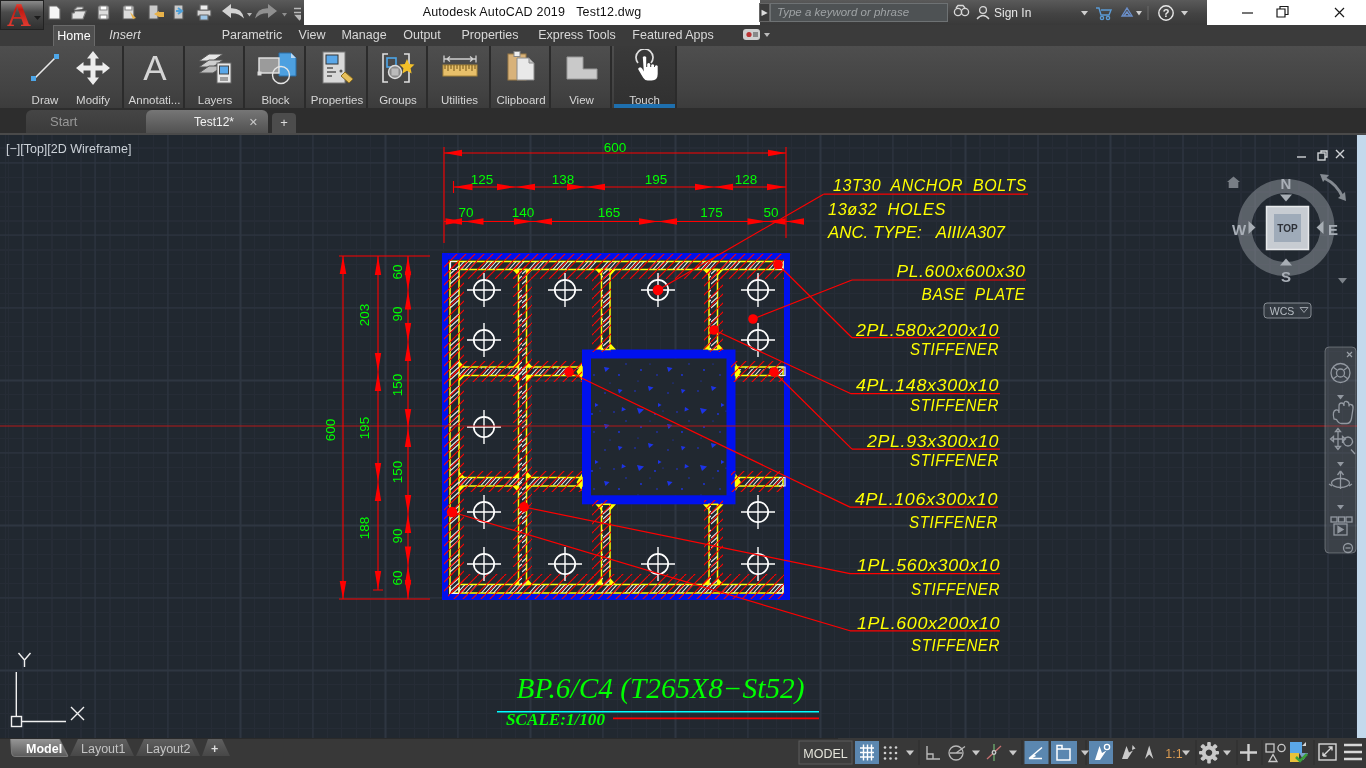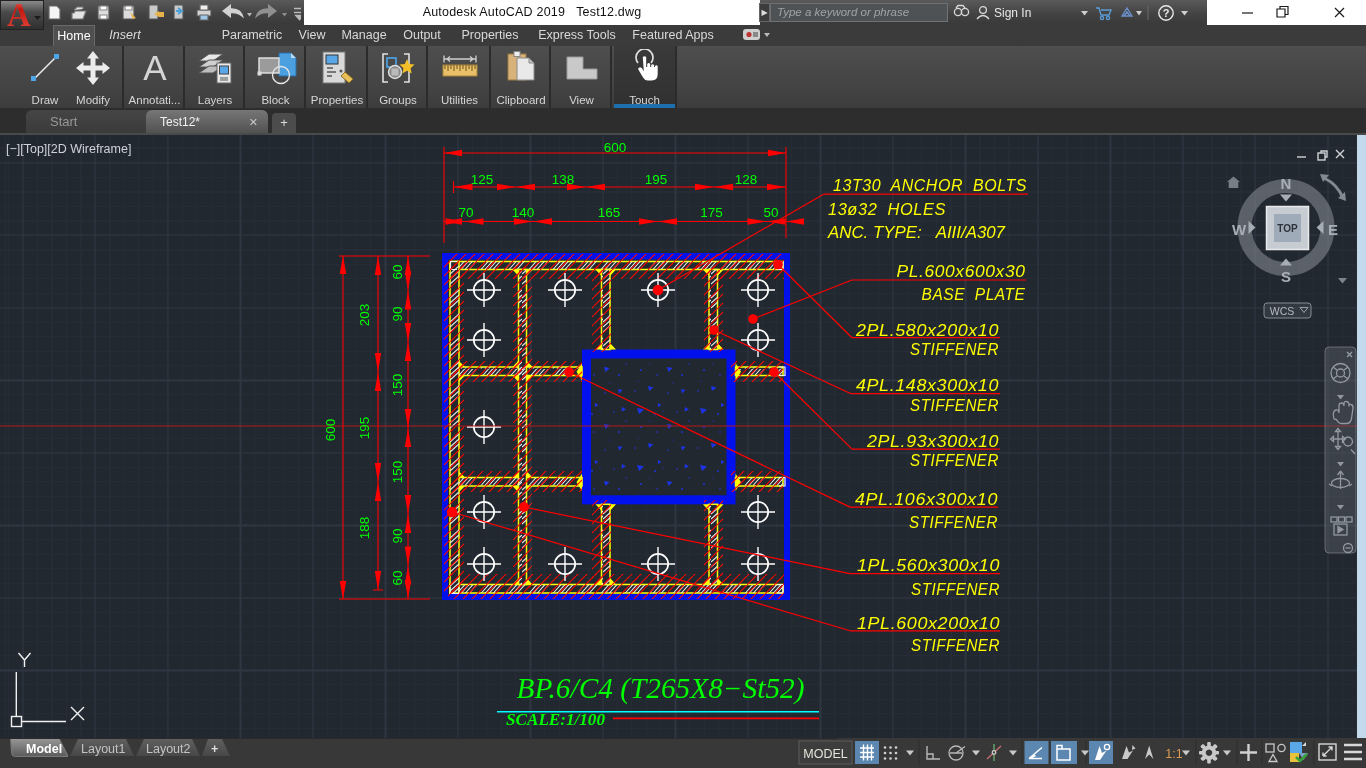--- a/index.html
+++ b/index.html
@@ -18,21 +18,21 @@
 #tab-home{background:#4f4f4f;border:1px solid #6a6a6a;border-bottom:none;color:#fff;}
 
 #ribbon{position:absolute;left:0;top:46px;width:1366px;height:62px;background:linear-gradient(#4e4e4e,#434343 70%,#3c3c3c);}
 .panel{position:absolute;top:46px;height:62px;background:linear-gradient(#4e4e4e,#434343 70%,#3c3c3c);border-right:2px solid #2b2b2b;}
 .plabel{position:absolute;left:0;bottom:2px;width:100%;text-align:center;color:#d6d6d6;font-size:11.5px;}
 .picon{position:absolute;left:50%;top:3px;transform:translateX(-50%);}
 
 #filetabs{position:absolute;left:0;top:108px;width:1366px;height:27px;background:#2d2d2d;}
 .ftab{position:absolute;top:110px;height:25px;border-radius:6px 6px 0 0;}
 #ftab-start{left:10px;width:136px;background:linear-gradient(#454545,#3a3a3a);color:#989898;font-size:13px;text-align:left;padding-left:24px;line-height:24px;margin-left:16px;}
-#ftab-test{left:146px;width:122px;background:linear-gradient(#767676,#4e4e4e);color:#f2f2f2;font-size:12px;line-height:24px;}
+#ftab-test{left:146px;width:122px;background:linear-gradient(#767676,#4e4e4e);color:#f2f2f2;font-size:12px;line-height:24px;text-align:center;}
 #ftab-plus{left:272px;top:113px;width:24px;height:20px;background:#4c4c4c;border-radius:4px 4px 0 0;color:#ddd;text-align:center;line-height:19px;font-size:13px;}
 
 #draw{position:absolute;left:0;top:135px;width:1366px;height:711px;overflow:hidden;
 background:
 repeating-linear-gradient(to right,#2e3641 0 1px,transparent 1px 72.5px),
 repeating-linear-gradient(to bottom,#2e3641 0 1px,transparent 1px 72.5px),
 repeating-linear-gradient(to right,#262c36 0 1px,transparent 1px 14.5px),
 repeating-linear-gradient(to bottom,#262c36 0 1px,transparent 1px 14.5px),
 #212830;
 background-position:22.5px 0,0 27.5px,8px 0,0 13px;}

